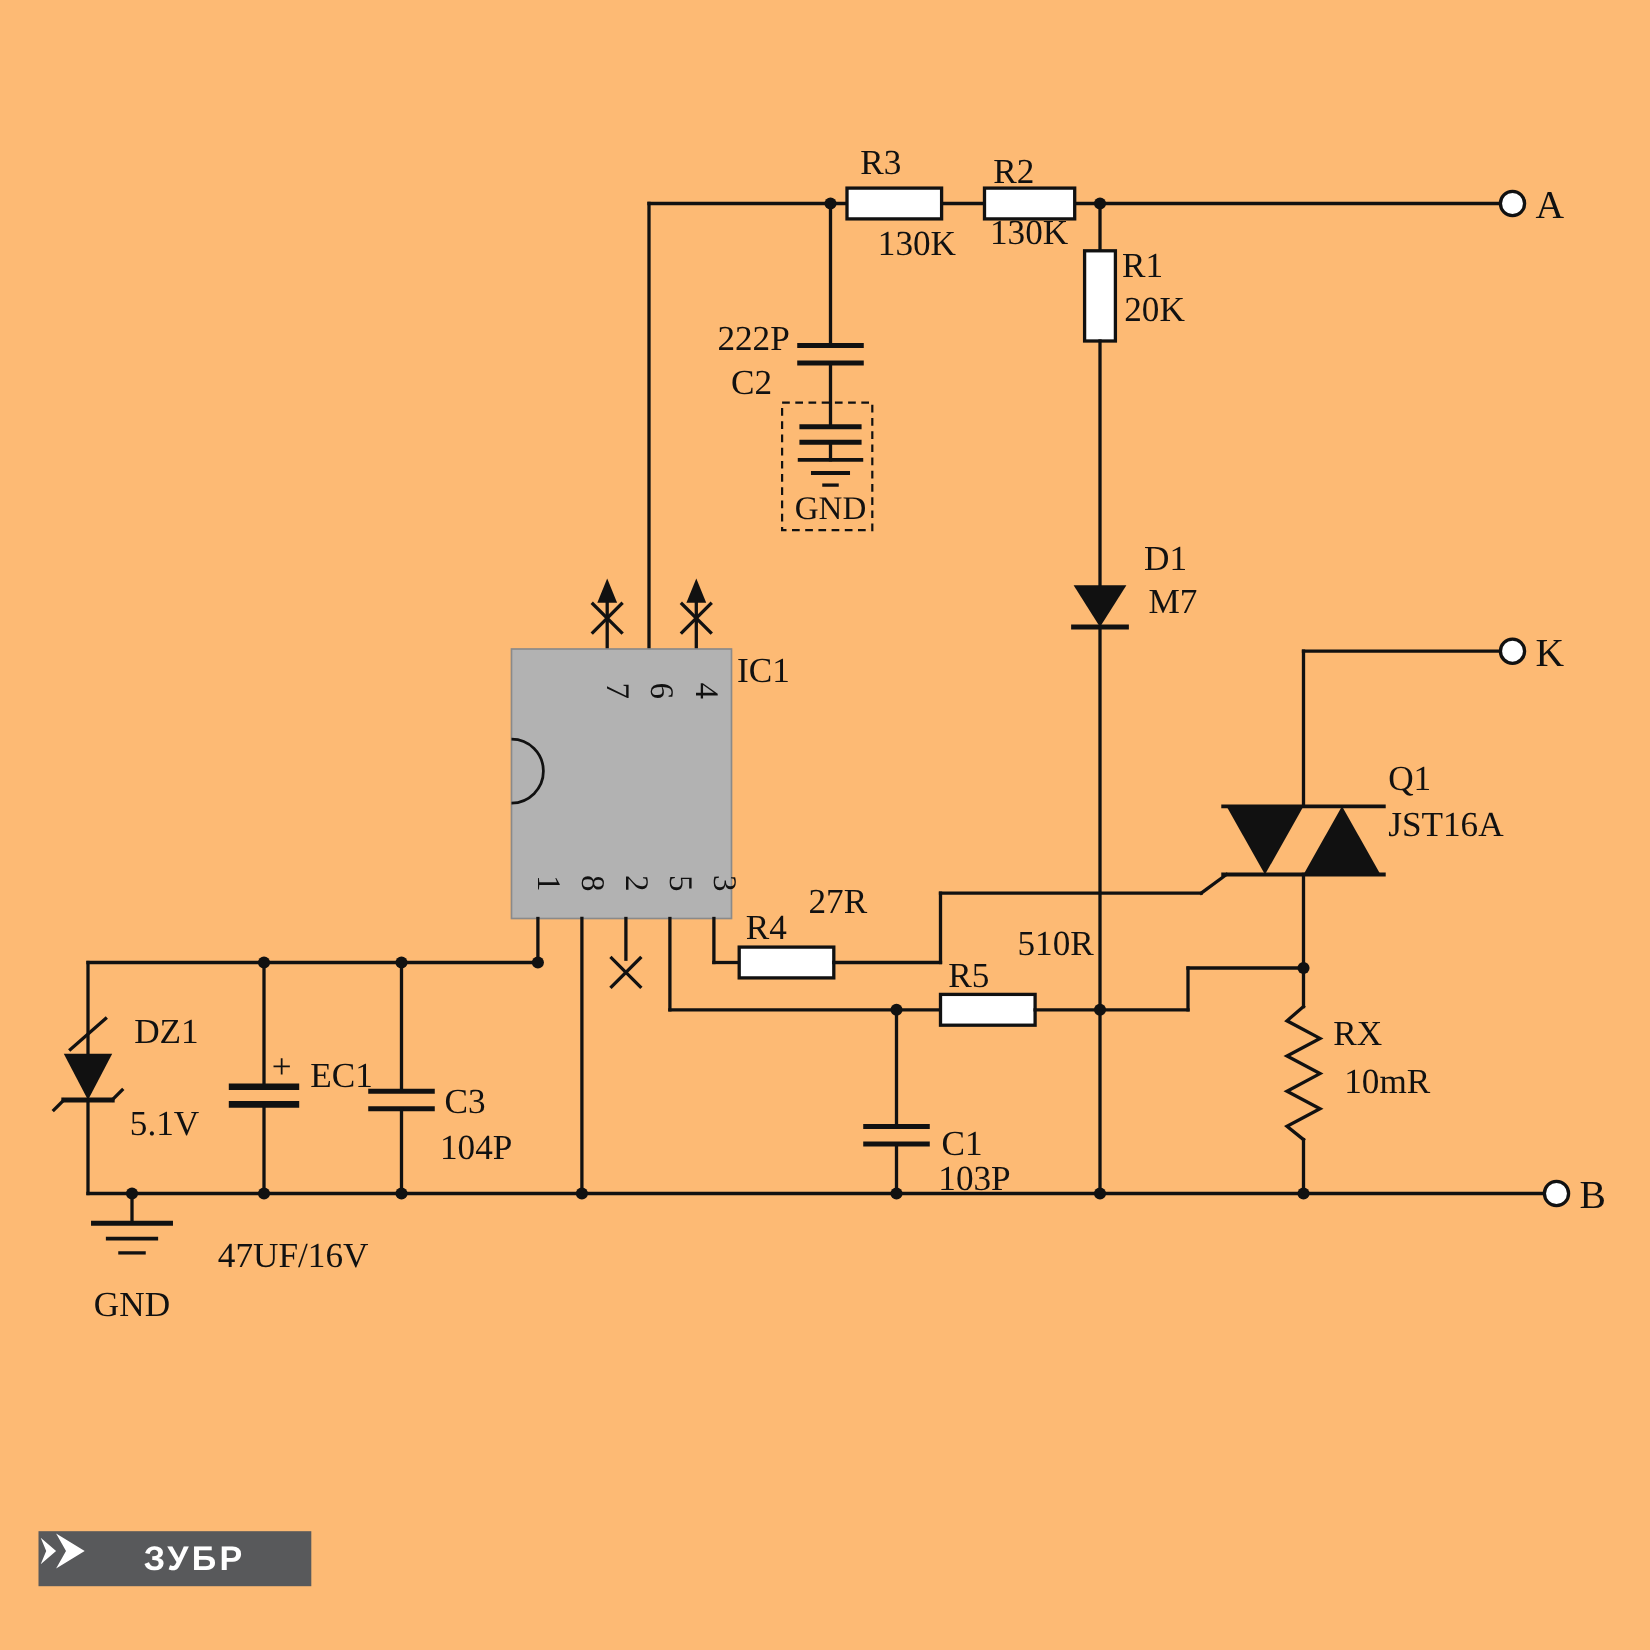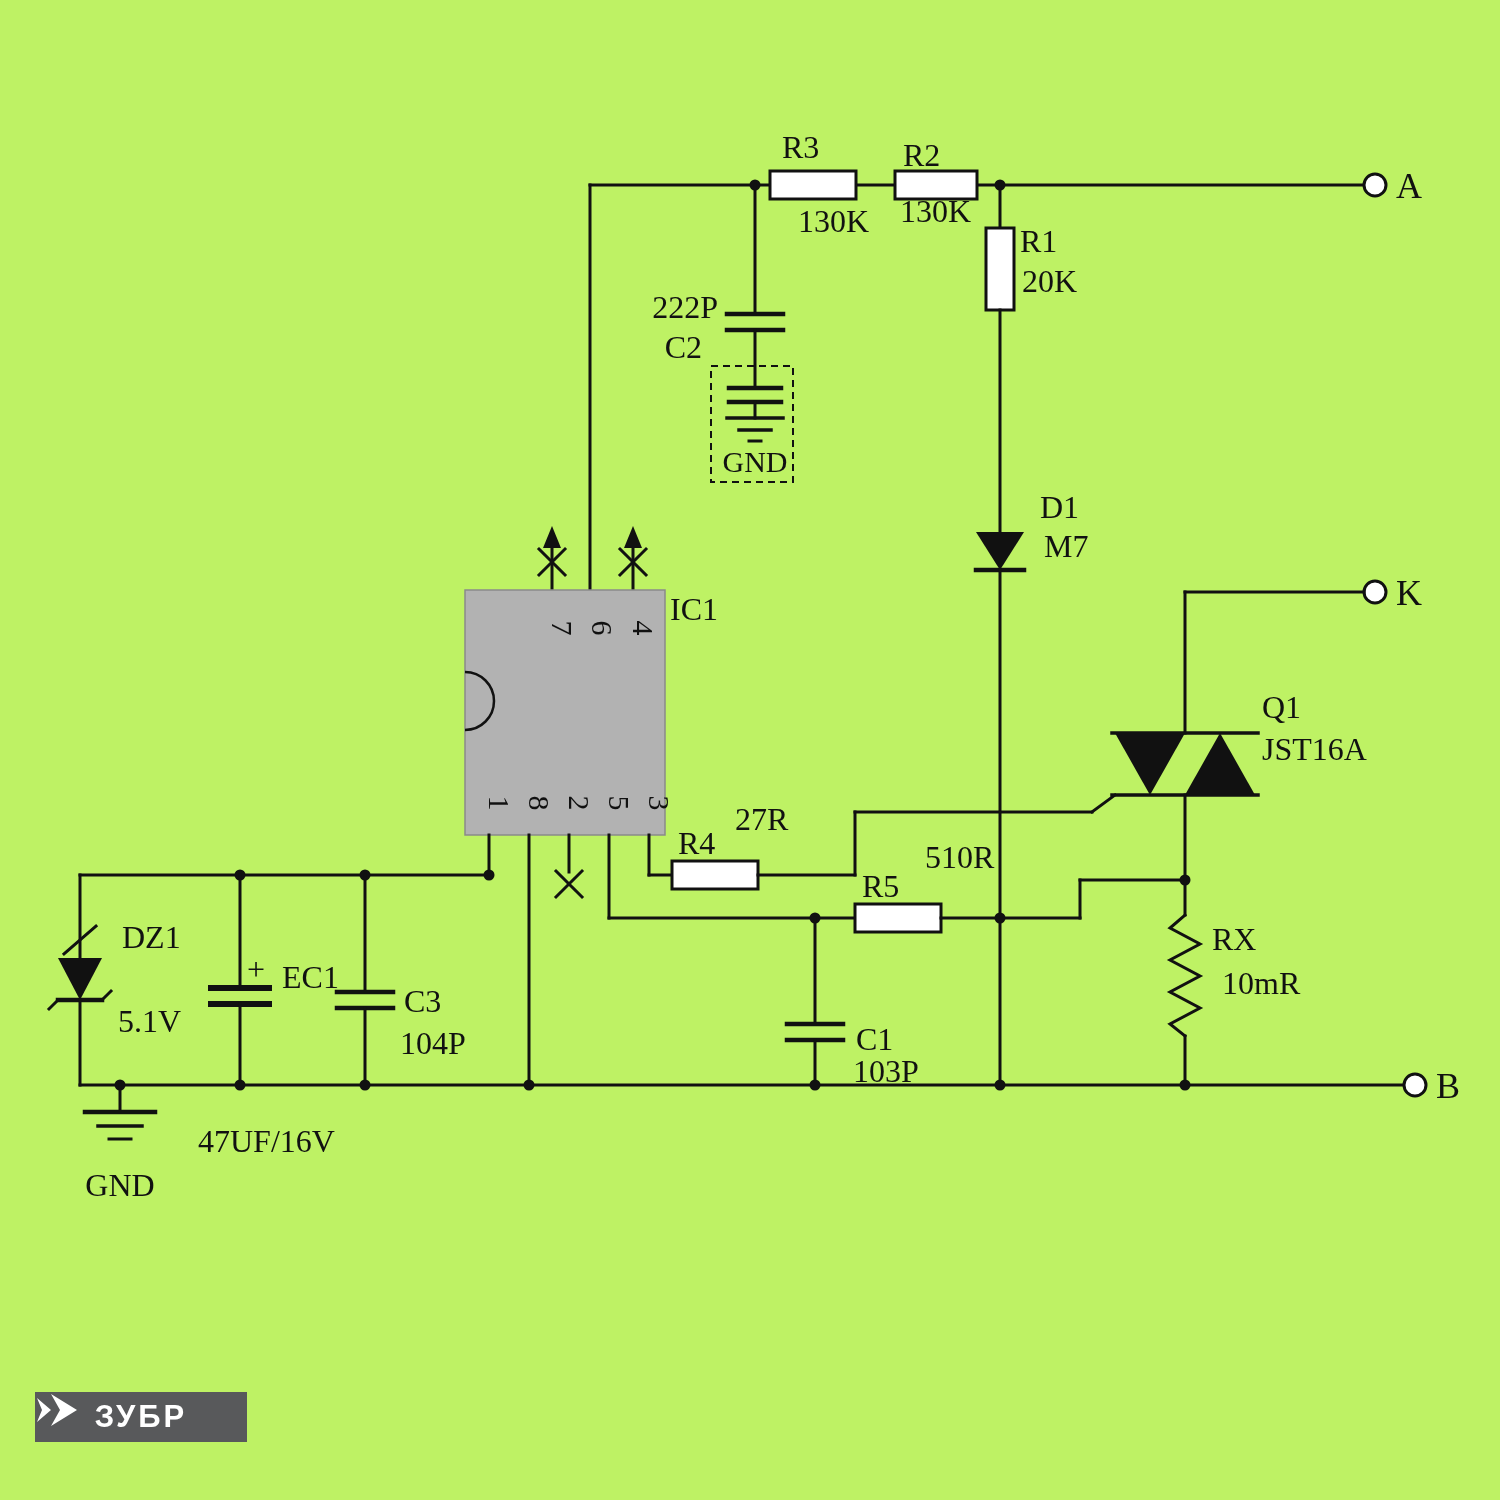--- a/index.html
+++ b/index.html
@@ -1,35 +1,35 @@
 <!DOCTYPE html>
 <html><head>
 <meta charset="utf-8">
 <style>
   html,body{margin:0;padding:0;background:#fff;}
-  .canvas{position:relative;width:1500px;height:1500px;background:#bef264;overflow:hidden;}
+  .canvas{position:relative;width:1500px;height:1500px;background:#fdba74;overflow:hidden;}
   svg{position:absolute;left:0;top:0;}
   .w{stroke:#111;stroke-width:3;fill:none;stroke-linecap:square;}
   .w35{stroke:#111;stroke-width:3.5;fill:none;stroke-linecap:square;}
   .w4{stroke:#111;stroke-width:4.5;fill:none;stroke-linecap:square;}
   .w6{stroke:#111;stroke-width:6;fill:none;stroke-linecap:butt;}
   .box{fill:#fff;stroke:#111;stroke-width:3;}
   .fill{fill:#111;stroke:none;}
   .dot{fill:#111;stroke:none;}
   .term{fill:#fff;stroke:#111;stroke-width:3;}
   .dash{fill:none;stroke:#111;stroke-width:2;stroke-dasharray:7 5;}
   .ic{fill:#b2b2b2;stroke:#8a8a8a;stroke-width:1.5;}
   text{font-family:"Liberation Serif","DejaVu Serif",serif;fill:#111;}
   .lbl{font-size:32px;}
   .lblsm{font-size:30px;}
   .pin{font-size:30px;}
   .termlbl{font-size:36px;}
   .footer{position:absolute;left:35px;top:1392px;display:flex;align-items:center;gap:38px;
           font-family:"Liberation Sans","DejaVu Sans",sans-serif;}
-  .logo{width:212px;height:50px;background:#58595b;display:flex;align-items:center;justify-content:center;gap:10px;}
+  .logo{width:212px;height:50px;background:#58595b;display:flex;align-items:center;justify-content:center;gap:10px;padding-left:36px;}
   .logo .brand{color:#fff;font-weight:bold;font-size:31px;letter-spacing:3px;}
   .caption{white-space:nowrap;}
   .caption .model{font-size:38px;font-weight:bold;color:#141414;margin-right:14px;}
   .caption .desc{font-size:35px;color:#555;}
 </style>
 </head>
 <body>
 
 <div class="canvas">
 <svg width="1500" height="1500" viewBox="0 0 1500 1500">

